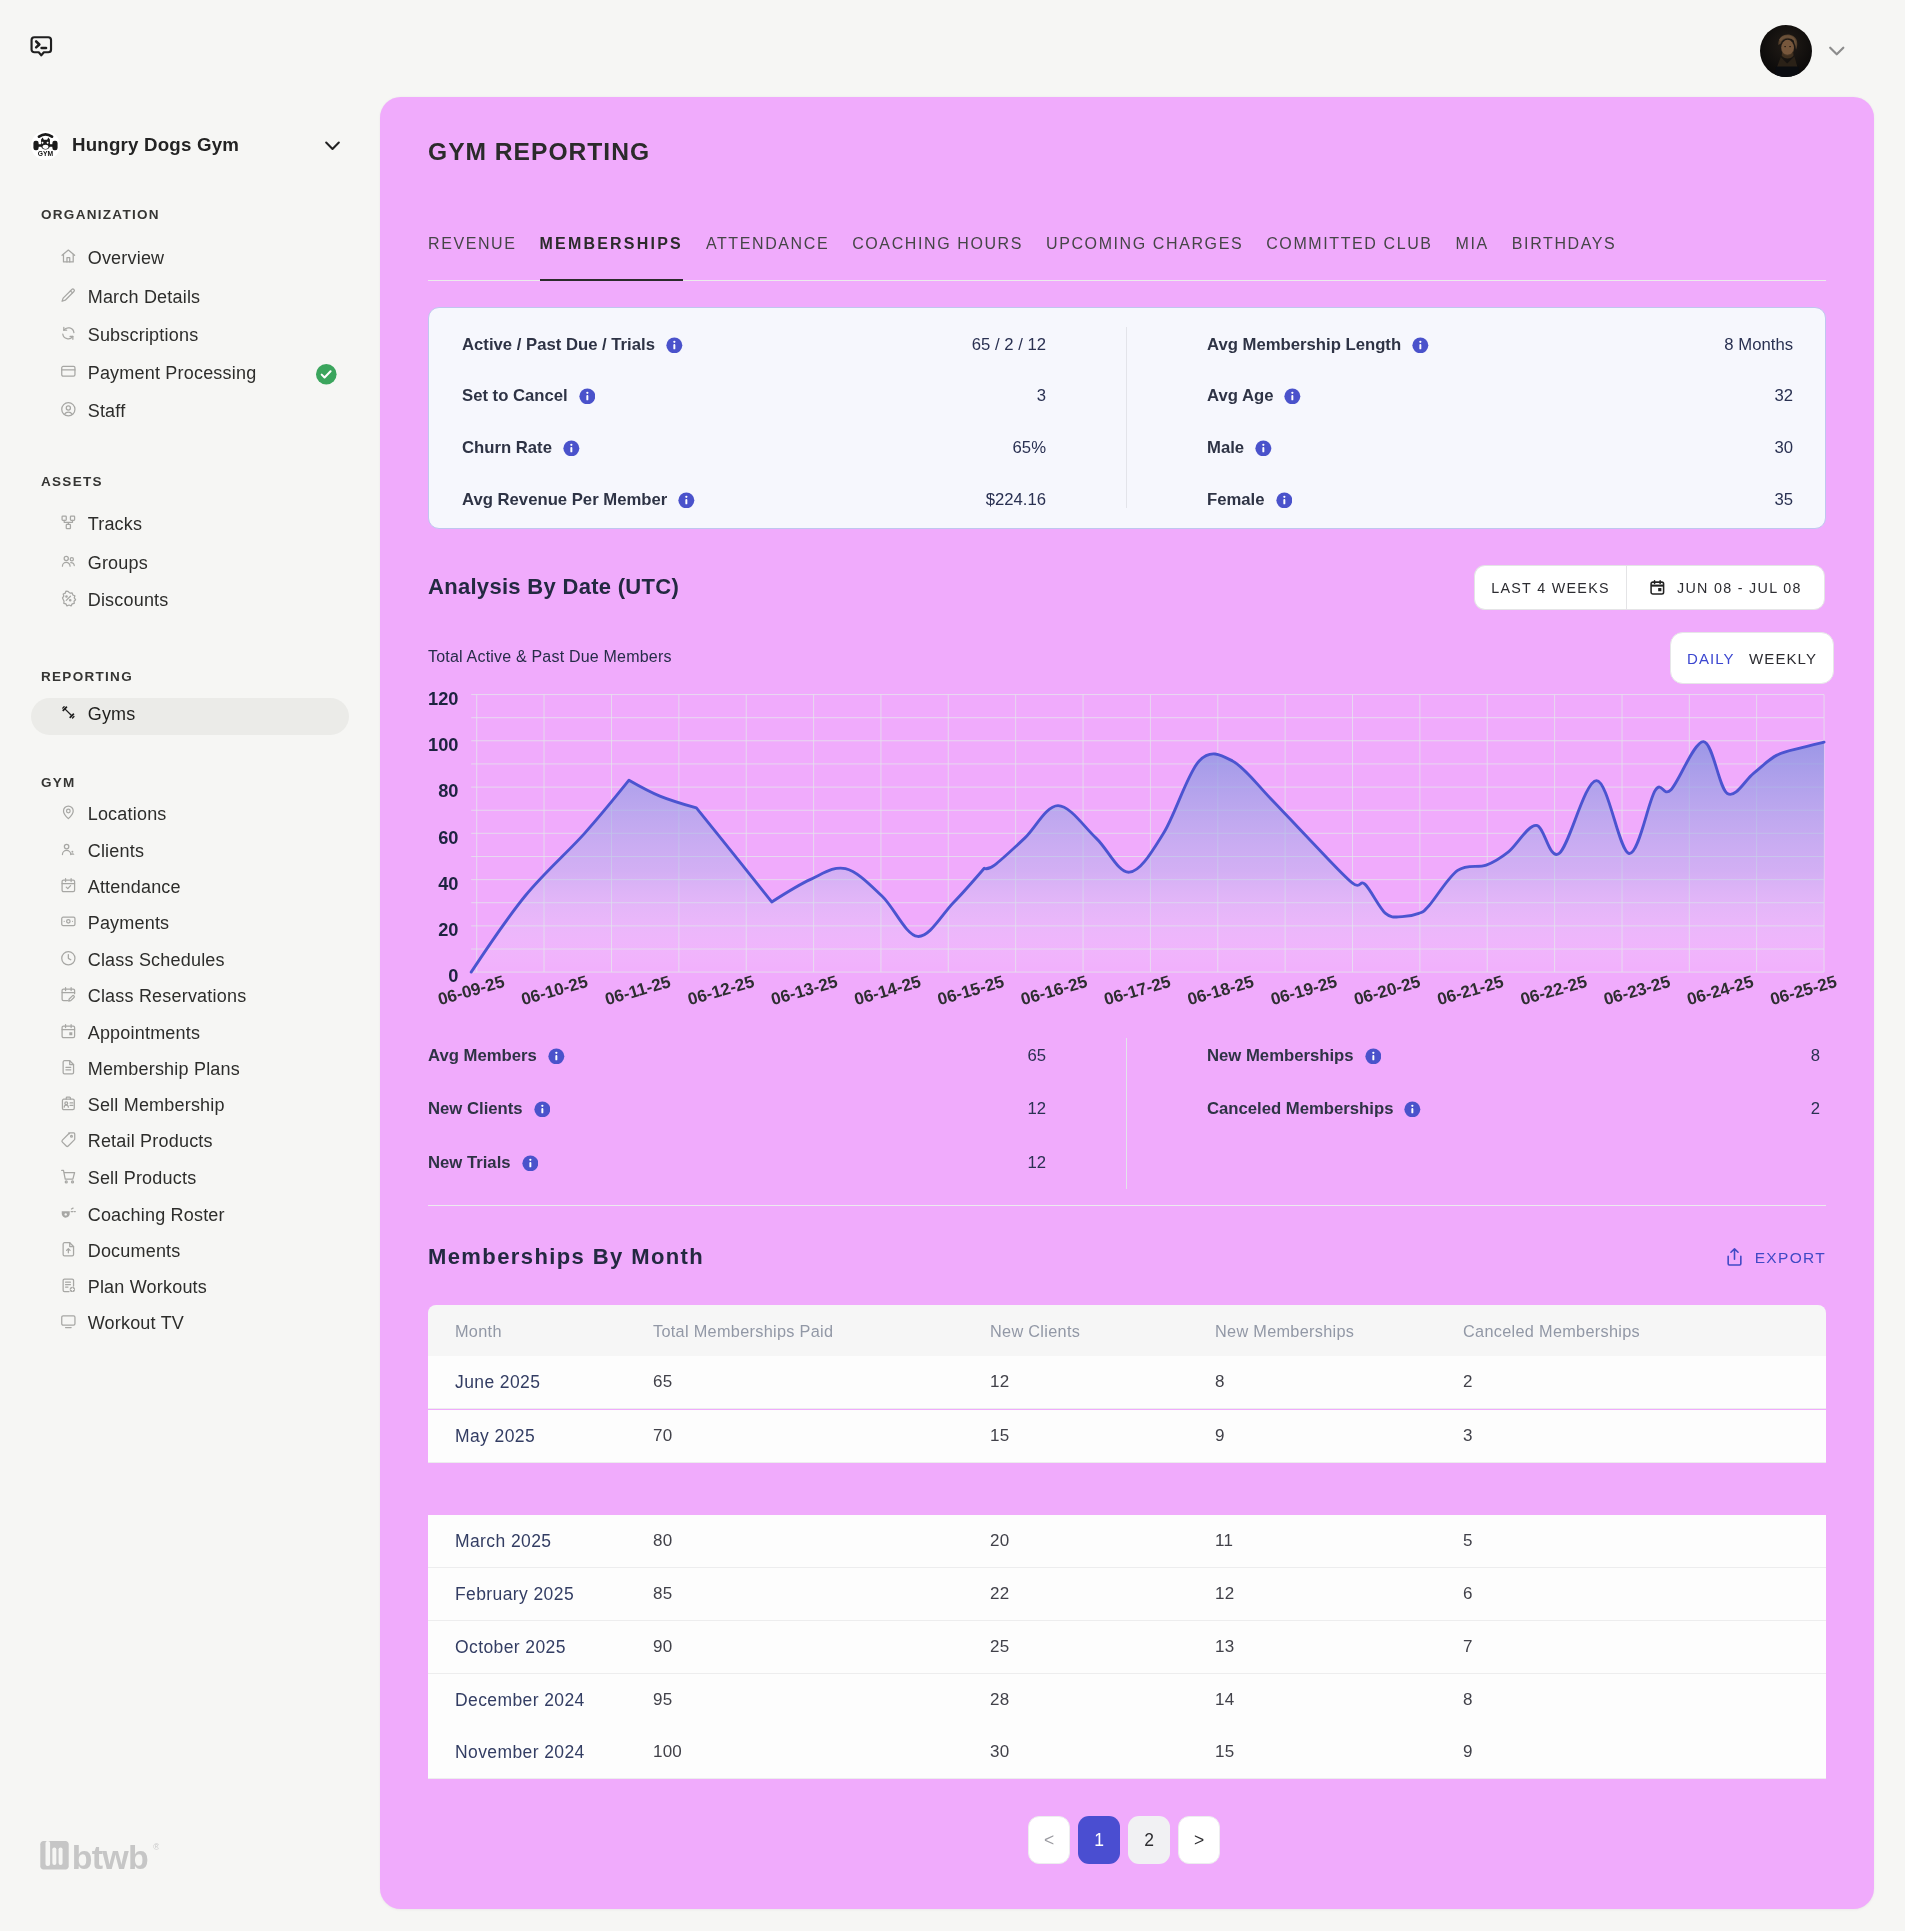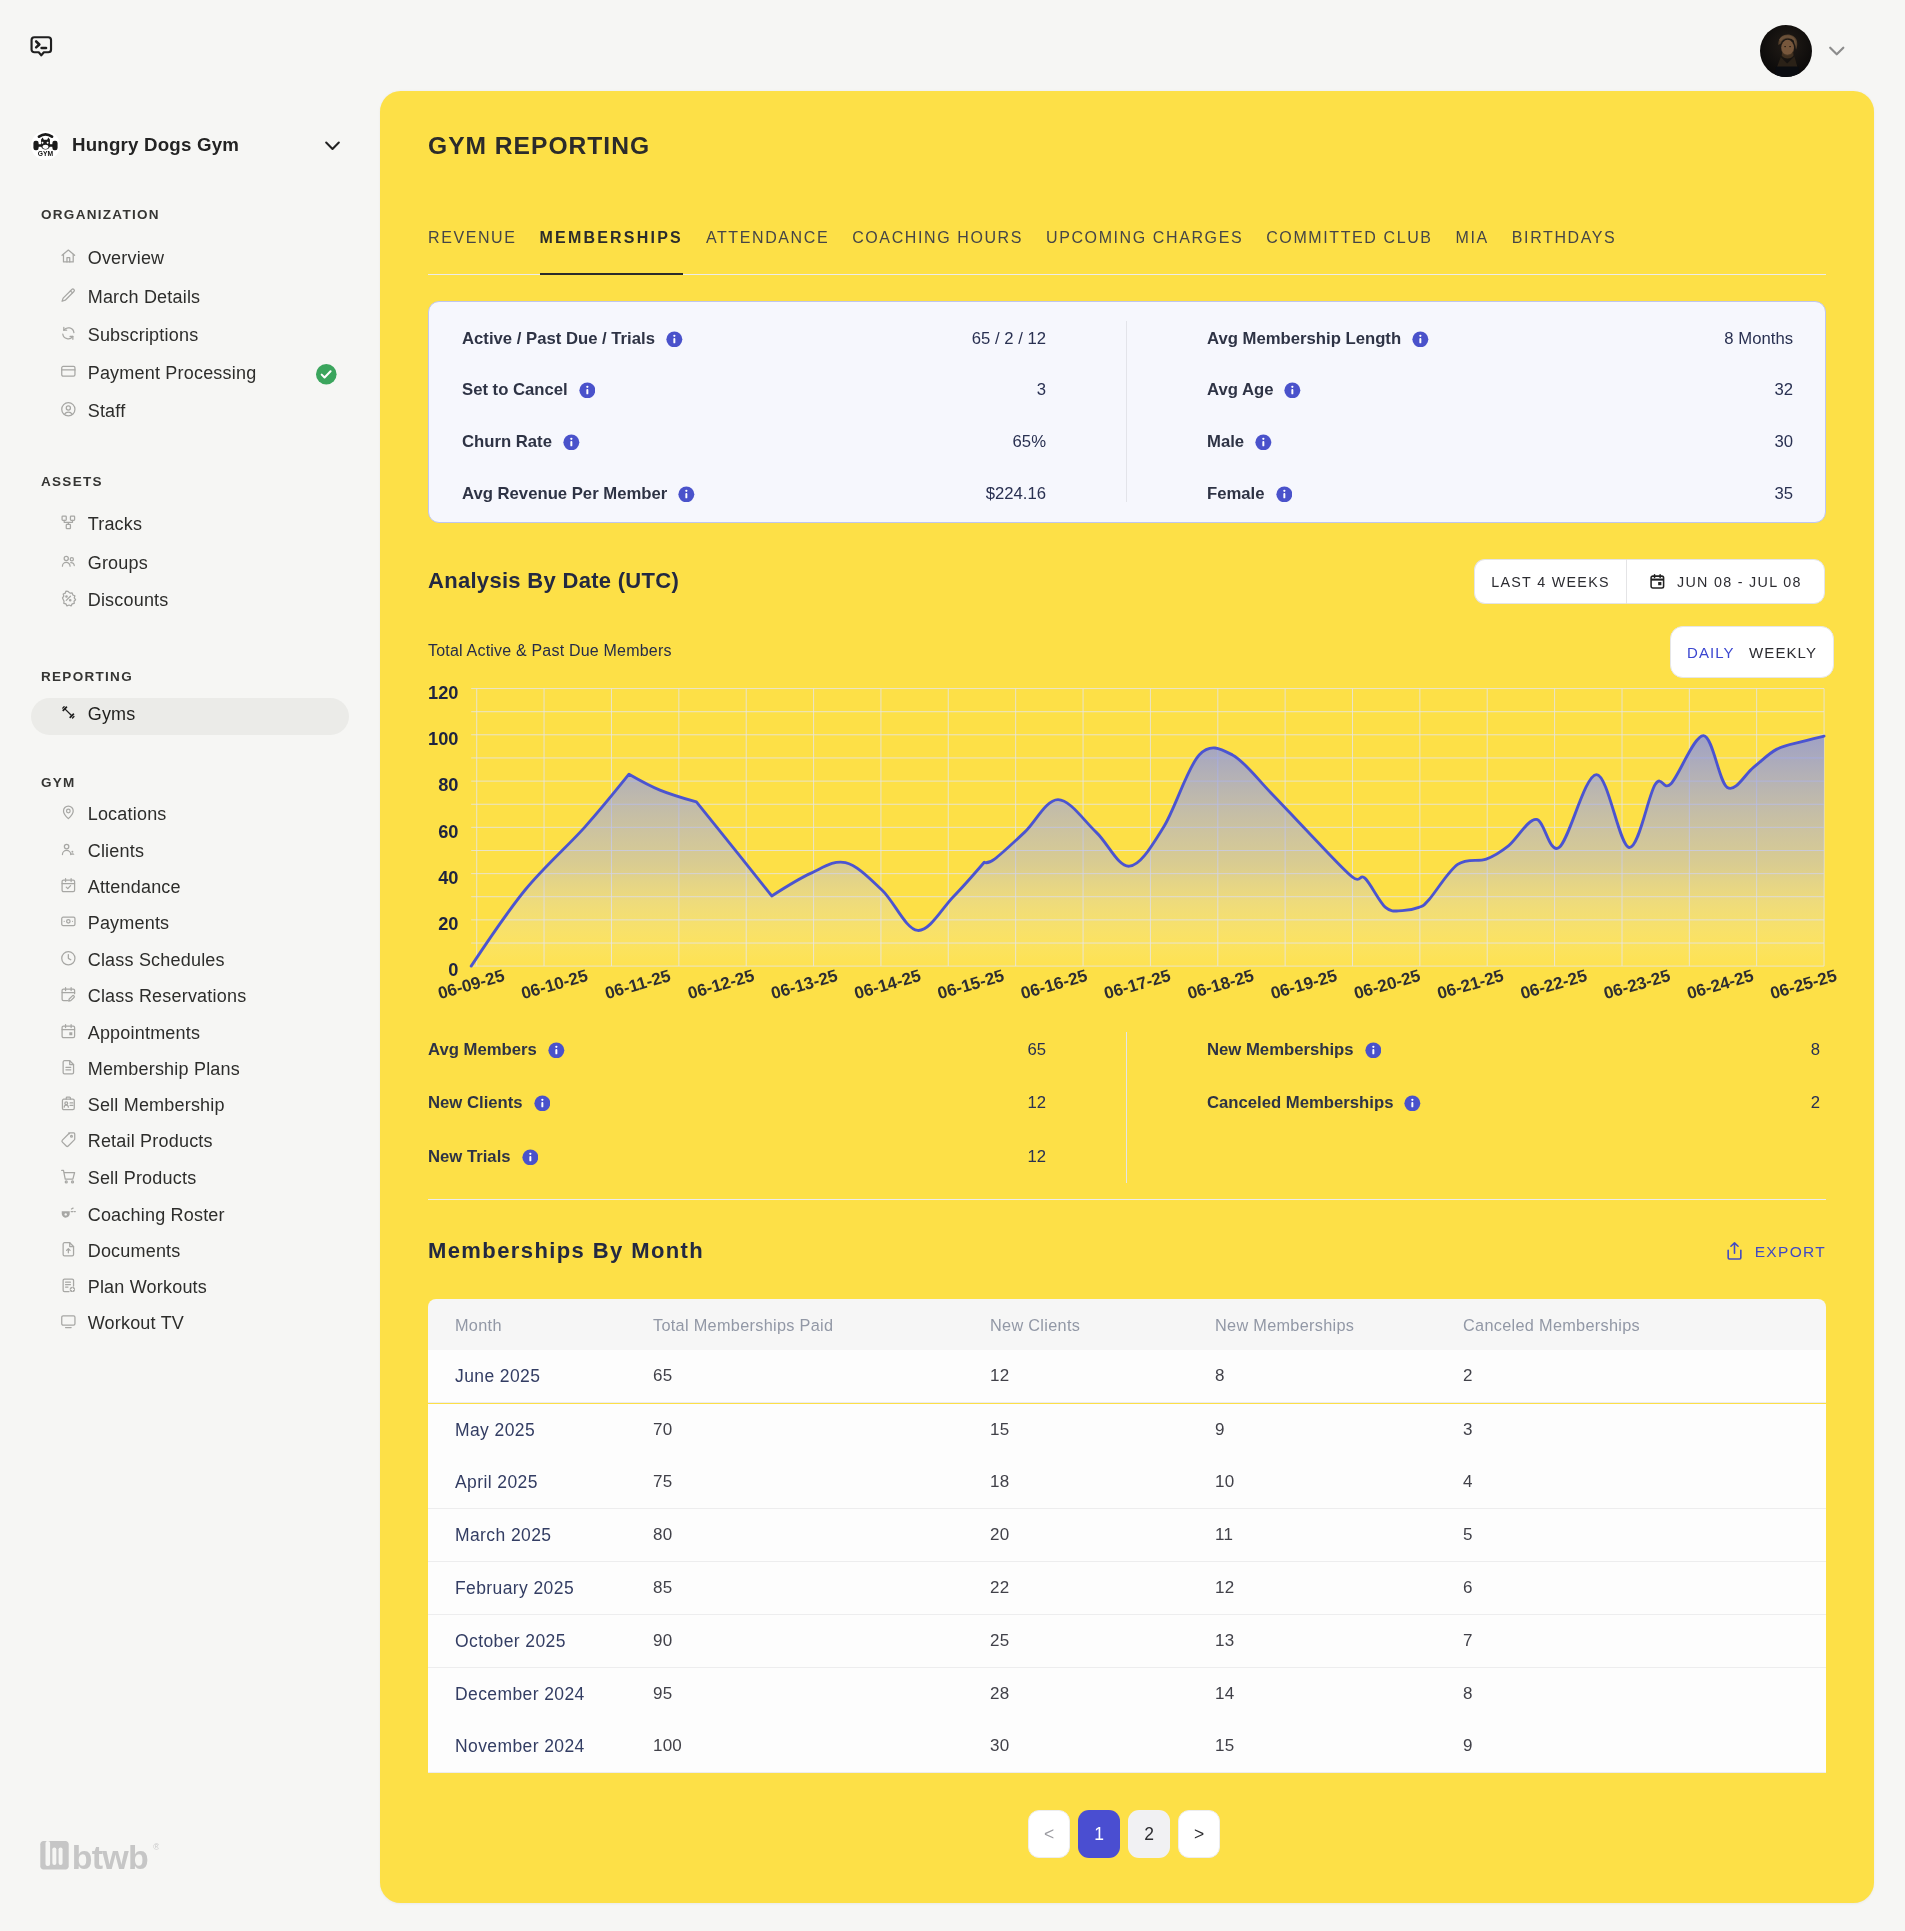--- a/index.html
+++ b/index.html
@@ -5,21 +5,21 @@
 * { margin:0; padding:0; box-sizing:border-box; }
 html,body { width:1906px; height:1931px; background:#f6f6f4; font-family:"Liberation Sans", sans-serif; position:relative; overflow:hidden; }
 .abs { position:absolute; }
 
 .sb-sec { position:absolute; left:41px; font-size:13.5px; font-weight:700; letter-spacing:1.3px; color:#353533; transform:translateY(-50%); }
 .sb-item { position:absolute; left:60px; height:24px; display:flex; align-items:flex-start; transform:translateY(-50%); }
 .sb-item svg { width:16.7px; height:16.7px; flex:0 0 16.7px; }
 .sb-item span { margin-left:11px; font-size:18px; color:#2d2d2b; letter-spacing:0.2px; white-space:nowrap; }
 .pill { position:absolute; left:31px; top:698px; width:318px; height:37px; background:#ebebe8; border-radius:19px; }
 
-.card { position:absolute; left:380px; top:91px; width:1494px; height:1812px; background:#fde047; border-radius:20.6px; box-shadow:0 0.8px 2.4px rgba(0,0,0,0.05); }
+.card { position:absolute; left:380px; top:97px; width:1494px; height:1812px; background:#f0abfc; border-radius:20.6px; box-shadow:0 0.8px 2.4px rgba(0,0,0,0.05); }
 .card * { position:absolute; }
 .title { left:48px; top:41px; font-size:24.6px; font-weight:700; letter-spacing:1px; color:#2b2b2b; }
 .tabs { left:48px; top:133px; width:1398px; height:51px; border-bottom:0.8px solid #ebebeb; display:flex; gap:23px; font-size:16px; color:#454547; letter-spacing:1.6px; }
 .tabs > div { position:relative; padding-top:4.8px; white-space:nowrap; }
 .tabs .act { font-weight:700; color:#2b2b2b; letter-spacing:2.2px; }
 .tabs .act:after { content:""; position:absolute; left:0; right:0; bottom:-1.2px; height:2.4px; background:#2b2b2b; }
 
 .panel { left:48px; top:210px; width:1398px; height:222px; background:#f6f7fd; border:0.8px solid #bfc6ef; border-radius:11px; }
 .slabel { font-size:16.7px; font-weight:700; color:#2e3345; white-space:nowrap; transform:translateY(-50%); display:flex; align-items:center; }
 .sval { font-size:16.7px; color:#2a3152; white-space:nowrap; transform:translate(-100%,-50%); }
@@ -533,27 +533,20 @@
       <div class="c3 cn">8</div>
       <div class="c4 cn">2</div>
     </div>
 <div class="trow" style="top:1313px">
       <div class="c0">May 2025</div>
       <div class="c1 cn">70</div>
       <div class="c2 cn">15</div>
       <div class="c3 cn">9</div>
       <div class="c4 cn">3</div>
     </div>
-<div class="trow" style="top:1365px">
-      <div class="c0">April 2025</div>
-      <div class="c1 cn">75</div>
-      <div class="c2 cn">18</div>
-      <div class="c3 cn">10</div>
-      <div class="c4 cn">4</div>
-    </div>
 <div class="trow" style="top:1418px">
       <div class="c0">March 2025</div>
       <div class="c1 cn">80</div>
       <div class="c2 cn">20</div>
       <div class="c3 cn">11</div>
       <div class="c4 cn">5</div>
     </div>
 <div class="trow" style="top:1471px">
       <div class="c0">February 2025</div>
       <div class="c1 cn">85</div>

